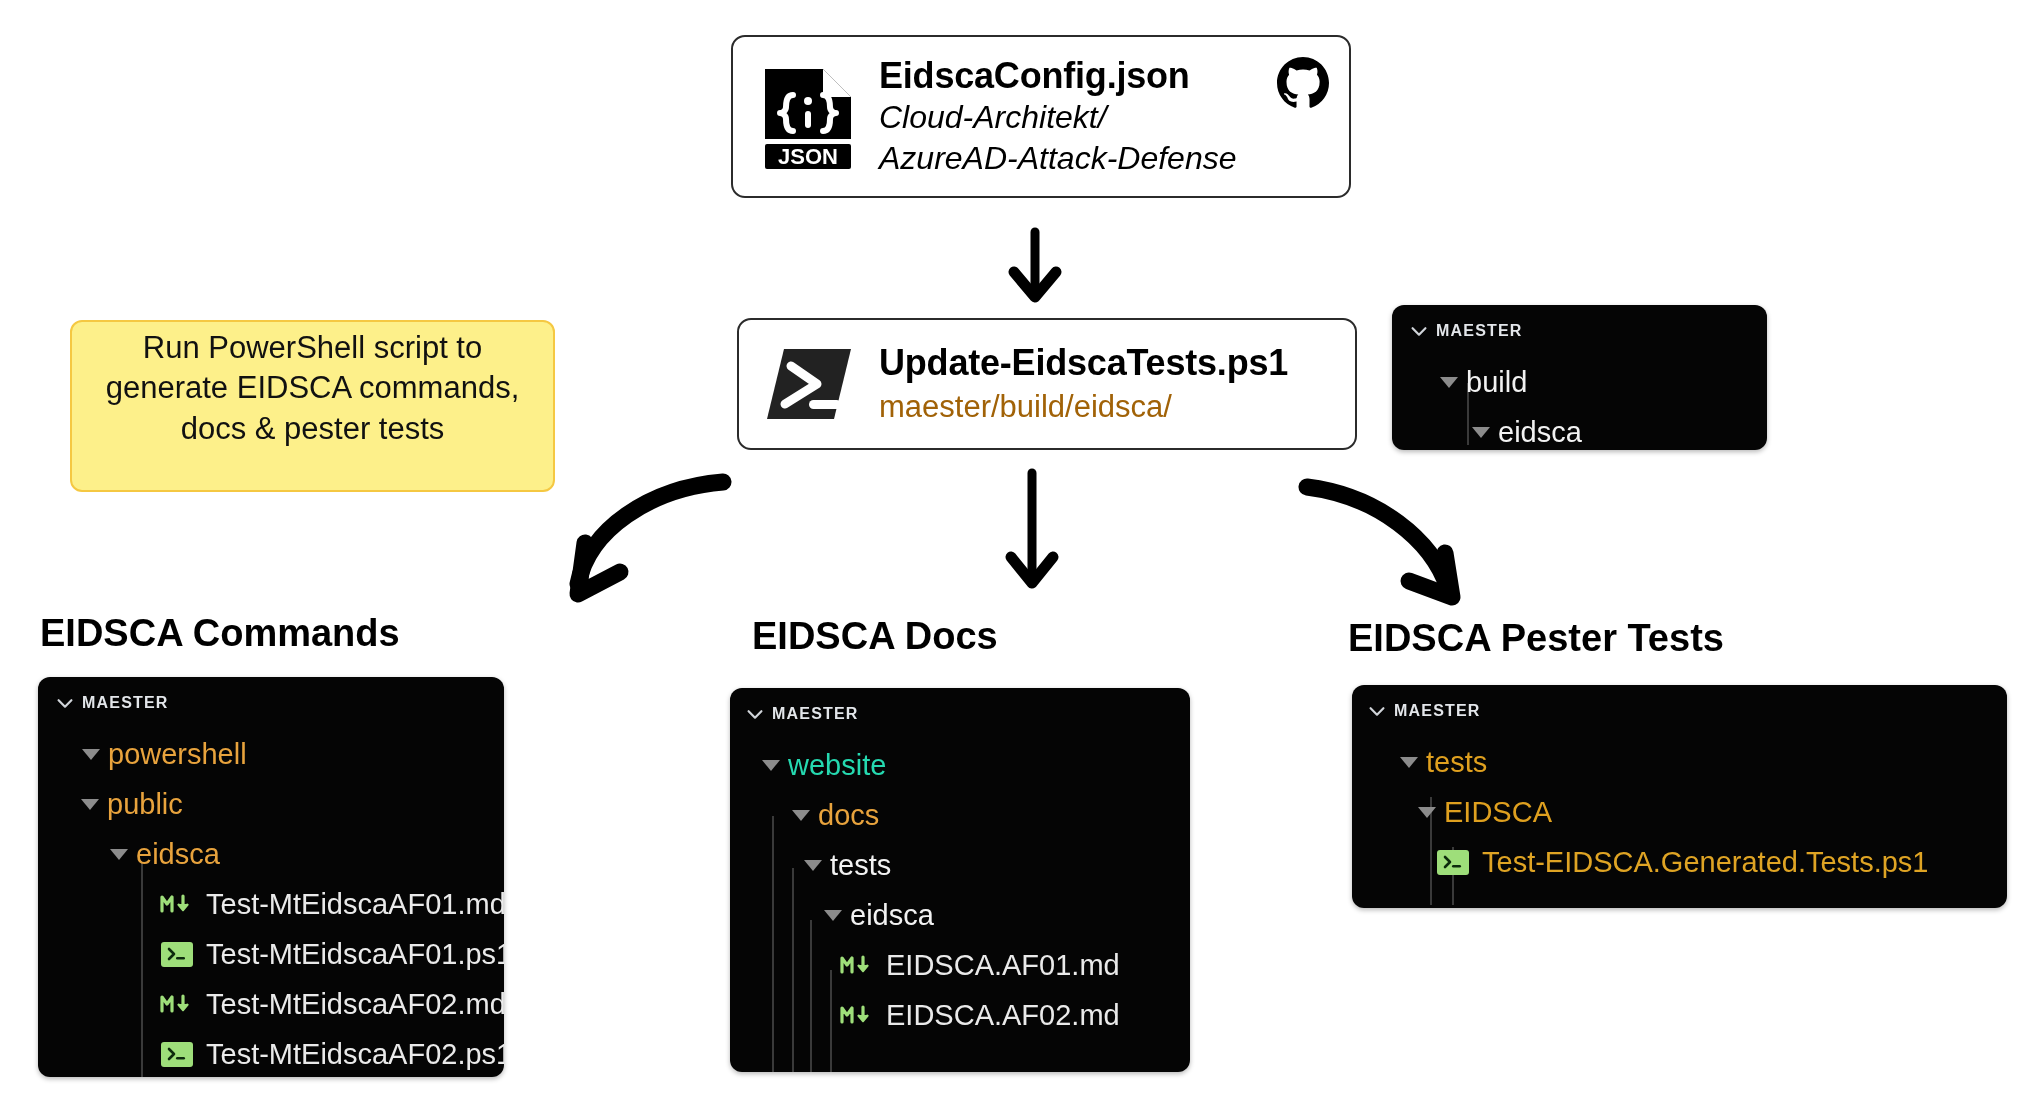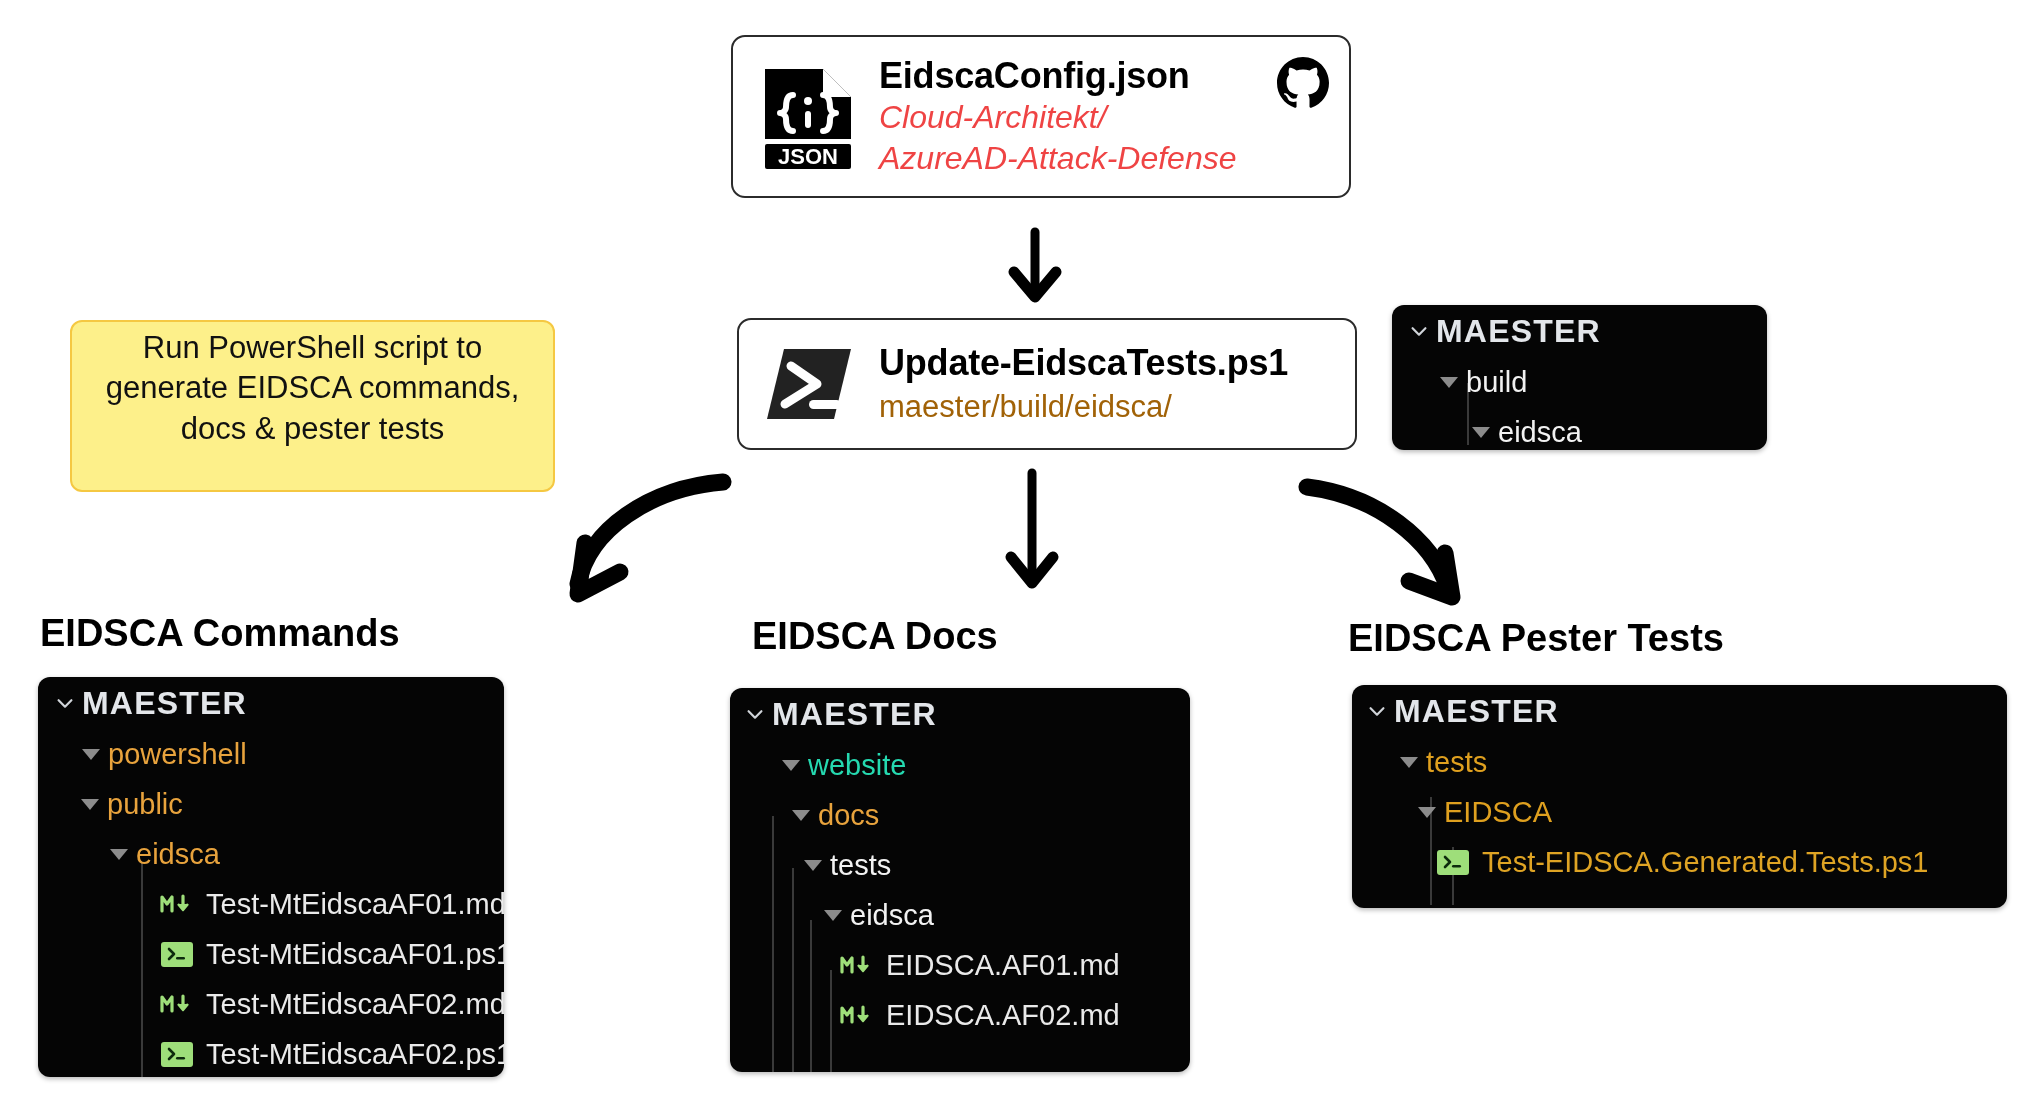--- a/index.html
+++ b/index.html
@@ -48,21 +48,21 @@
   .card-title {
     font-size: 36px;
     font-weight: bold;
     color: #000000;
     line-height: 1.12;
     letter-spacing: -0.2px;
   }
   .card-sub-italic {
     font-size: 32px;
     font-style: italic;
-    color: #ef4444;
+    color: #000000;
     line-height: 1.2;
     margin-top: 2px;
   }
   #github-mark {
     position: absolute;
     right: 20px; top: 20px;
     width: 52px; height: 52px;
   }
 
   
@@ -144,21 +144,21 @@
   .chev {
     width: 22px; height: 22px;
     display: block;
   }
   .node-label {
     font-size: 29px;
     line-height: 1;
     color: #e6e6e6;
   }
   .node-label.root {
-    font-size: 32px;
+    font-size: 16px;
     font-weight: bold;
     letter-spacing: 1.2px;
     color: #e3e6ea;
   }
   .node-label.folder-amber { color: #e8a33d; }
   .node-label.folder-amber-dark { color: #dfa01f; }
   .node-label.folder-teal { color: #25d9b0; }
   .node-label.folder-white { color: #f2f2f2; }
   .node-label.file-white { color: #eaeaea; }
   .node-label.file-amber { color: #dfa424; }
@@ -398,21 +398,21 @@
 
     <div class="tree-row root" style="padding-left:8px;">
       <span class="twisty">
         <svg class="chev" viewBox="0 0 24 24">
             <path d="M5 9 L12 16 L19 9" fill="none" stroke="#cfd3d8" stroke-width="2.4" stroke-linecap="round" stroke-linejoin="round"></path>
           </svg>
       </span>
       <span class="node-label root">MAESTER</span>
     </div>
 
-    <div class="tree-row" style="padding-left:44px;">
+    <div class="tree-row" style="padding-left:24px;">
       <span class="twisty">
           <span class="caret-down"></span>
         </span>
       <span class="node-label folder-teal">website</span>
     </div>
 
     <div class="tree-row" style="padding-left:48px;margin-left:6px;">
       <span class="twisty">
           <span class="caret-down"></span>
         </span>

